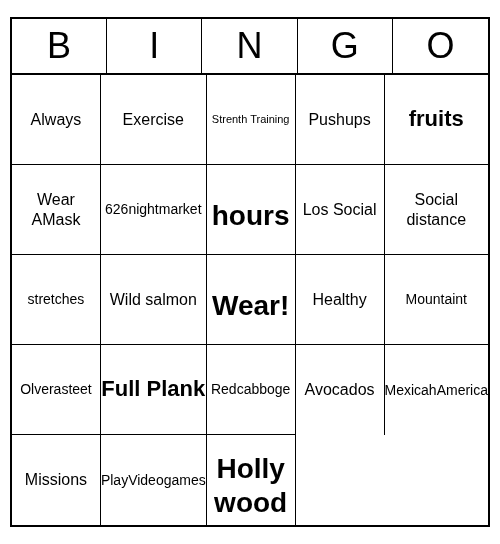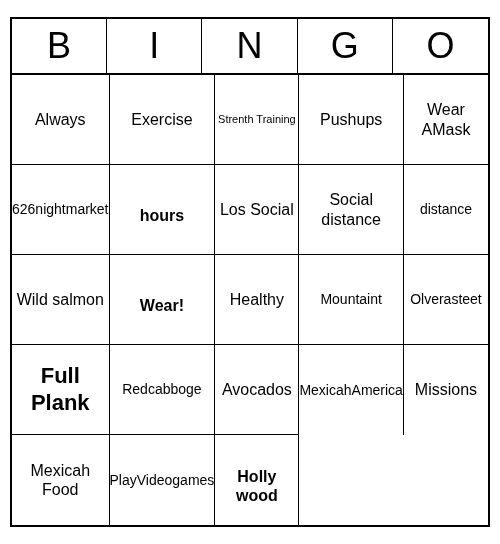--- a/index.html
+++ b/index.html
@@ -69,21 +69,21 @@
     .cell-text {
       font-size: 11px;
     }
 
     .cell-text.large {
       font-size: 22px;
       font-weight: bold;
     }
 
     .cell-text.xlarge {
-      font-size: 16px;
+      font-size: 28px;
       font-weight: bold;
       margin-top: 12px;
     }
 
     .cell-text.medium {
       font-size: 16px;
     }
 
     .cell-text.small {
       font-size: 14px;
@@ -107,36 +107,39 @@
       <div class="bingo-cell">
         <span class="cell-text medium">Exercise</span>
       </div>
       <div class="bingo-cell">
         <span class="cell-text">Strenth Training</span>
       </div>
       <div class="bingo-cell">
         <span class="cell-text medium">Pushups</span>
       </div>
       <div class="bingo-cell">
+        <span class="cell-text large">fruits</span>
+      </div>
+      <div class="bingo-cell">
         <span class="cell-text medium">Wear AMask</span>
       </div>
       <div class="bingo-cell">
         <span class="cell-text small">626nightmarket</span>
       </div>
       <div class="bingo-cell">
         <span class="cell-text xlarge">hours</span>
       </div>
       <div class="bingo-cell">
         <span class="cell-text medium">Los Social</span>
       </div>
       <div class="bingo-cell">
         <span class="cell-text medium">Social distance</span>
       </div>
       <div class="bingo-cell">
-        <span class="cell-text small">distance</span>
+        <span class="cell-text small">stretches</span>
       </div>
       <div class="bingo-cell">
         <span class="cell-text medium">Wild salmon</span>
       </div>
       <div class="bingo-cell">
         <span class="cell-text xlarge">Wear!</span>
       </div>
       <div class="bingo-cell">
         <span class="cell-text medium">Healthy</span>
       </div>
@@ -155,22 +158,19 @@
       <div class="bingo-cell">
         <span class="cell-text medium">Avocados</span>
       </div>
       <div class="bingo-cell">
         <span class="cell-text small">MexicahAmerica</span>
       </div>
       <div class="bingo-cell">
         <span class="cell-text medium">Missions</span>
       </div>
       <div class="bingo-cell">
-        <span class="cell-text medium">Mexicah Food</span>
-      </div>
-      <div class="bingo-cell">
         <span class="cell-text small">PlayVideogames</span>
       </div>
       <div class="bingo-cell">
         <span class="cell-text xlarge">Holly wood</span>
       </div>
     </div>
 </div>
 
 </body></html>

